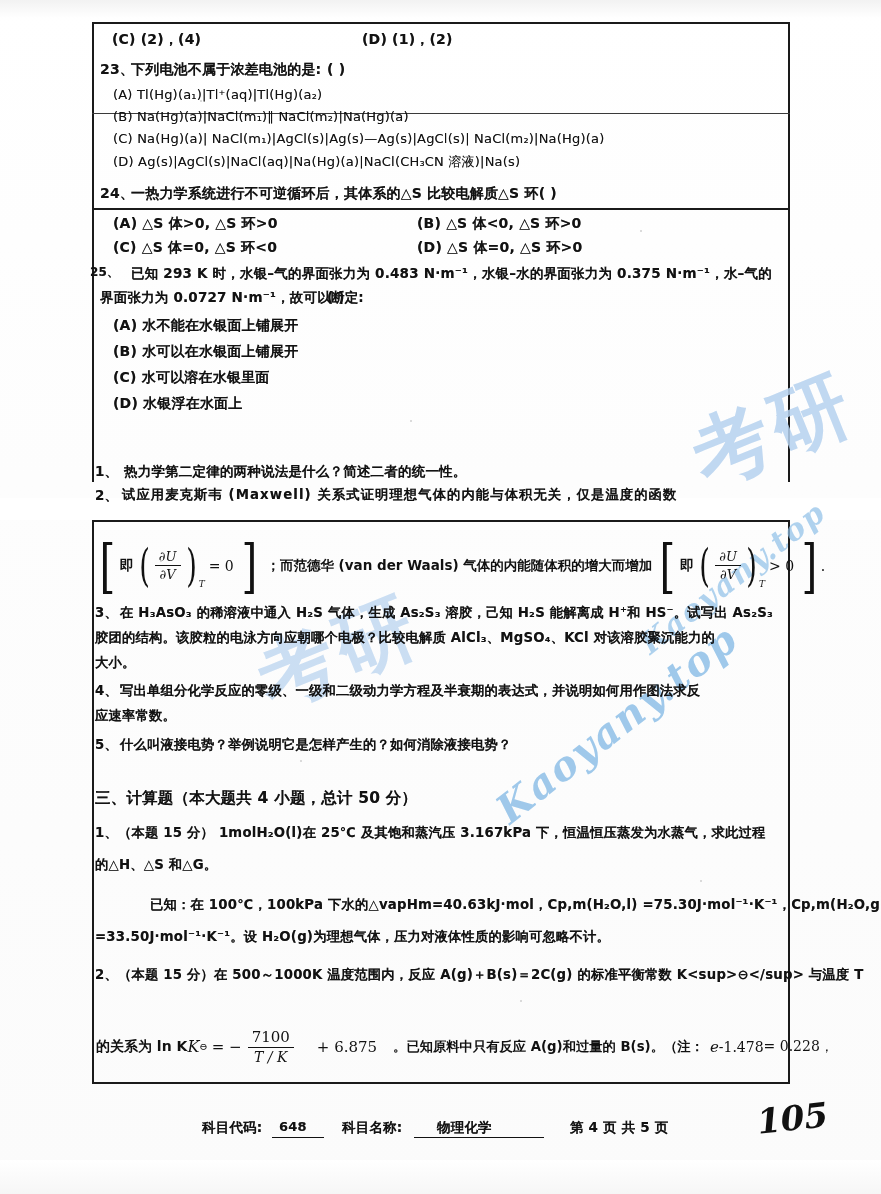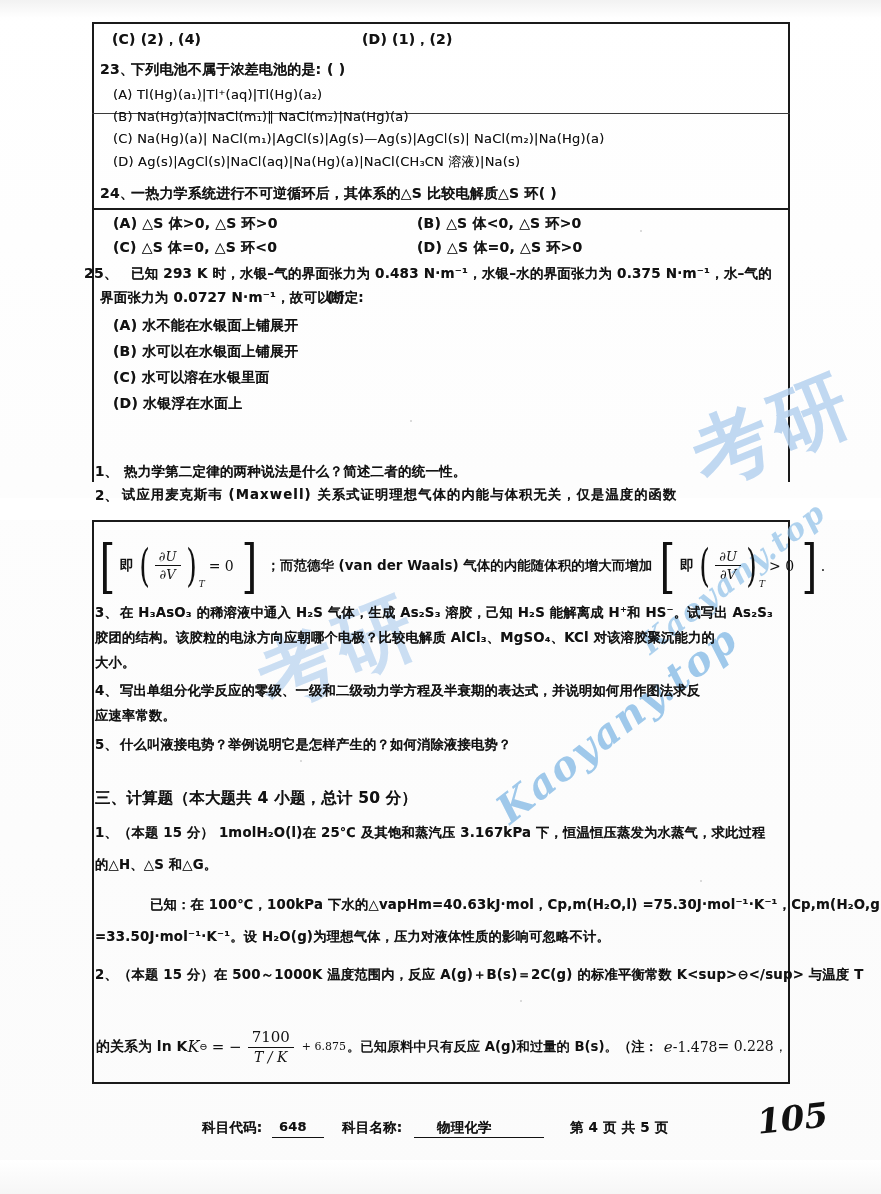--- a/index.html
+++ b/index.html
@@ -114,21 +114,21 @@
   <div class="txt" style="left:113px;top:155px;font-size:13px;">(D) Ag(s)|AgCl(s)|NaCl(aq)|Na(Hg)(a)|NaCl(CH₃CN 溶液)|Na(s)</div>
 
   <div class="txt cn" style="left:100px;top:186px;font-size:14px;">24、</div>
   <div class="txt cn" style="left:131px;top:186px;font-size:14px;">一热力学系统进行不可逆循环后，其体系的△S 比较电解质△S 环(       )</div>
 
   <div class="txt cn" style="left:113px;top:216px;font-size:14px;">(A) △S 体&gt;0, △S 环&gt;0</div>
   <div class="txt cn" style="left:417px;top:216px;font-size:14px;">(B) △S 体&lt;0, △S 环&gt;0</div>
   <div class="txt cn" style="left:113px;top:240px;font-size:14px;">(C) △S 体=0, △S 环&lt;0</div>
   <div class="txt cn" style="left:417px;top:240px;font-size:14px;">(D) △S 体=0, △S 环&gt;0</div>
 
-  <div class="txt cn" style="left:84px;top:266px;font-size:14px;text-align:right;">25、</div>
+  <div class="txt cn" style="left:90px;top:266px;font-size:12px;text-align:right;">25、</div>
   <div class="txt cn" style="left:131px;top:266px;font-size:13.5px;">已知 293 K 时，水银–气的界面张力为 0.483 N·m⁻¹，水银–水的界面张力为 0.375 N·m⁻¹，水–气的</div>
   <div class="txt cn" style="left:100px;top:290px;font-size:13.5px;">界面张力为 0.0727 N·m⁻¹，故可以断定:</div>
   <div class="txt cn" style="left:327px;top:290px;font-size:13.5px;">(       )</div>
 
   <div class="txt cn" style="left:113px;top:318px;font-size:14px;">(A)  水不能在水银面上铺展开</div>
   <div class="txt cn" style="left:113px;top:344px;font-size:14px;">(B)  水可以在水银面上铺展开</div>
   <div class="txt cn" style="left:113px;top:370px;font-size:14px;">(C)  水可以溶在水银里面</div>
   <div class="txt cn" style="left:113px;top:396px;font-size:14px;">(D)  水银浮在水面上</div>
 
 
@@ -190,22 +190,22 @@
 
   <div class="mathrow" style="left:96px;top:1028px;font-size:15px;">
     <span class="cn" style="font-size:14px;">的关系为 ln K</span>
     <span class="ital" style="font-size:16px;">K</span>
     <span class="sup" style="font-size:10px;">⊖</span>
     <span style="margin:0 4px;font-size:15px;">= −</span>
     <span class="frac">
       <span class="num" style="font-style:normal;font-size:15px;">7100</span>
       <span class="den" style="font-size:14px;">T / K</span>
     </span>
-    <span style="margin-left:6px;font-size:11px;">+ 6.875</span>
-    <span class="cn" style="font-size:13.3px;margin-left:1px;">。已知原料中只有反应 A(g)和过量的 B(s)。（注：</span>
+    <span style="margin-left:21px;font-size:15px;">+ 6.875</span>
+    <span class="cn" style="font-size:13.3px;margin-left:16px;">。已知原料中只有反应 A(g)和过量的 B(s)。（注：</span>
     <span class="ital" style="font-size:15px;margin-left:6px;">e</span>
     <span class="sup" style="font-size:14px;">-1.478</span>
     <span style="font-size:14px;">= 0.228，</span>
   </div>
 
   <div class="txt cn" style="left:202px;top:1120px;font-size:13.5px;">科目代码:</div>
   <div class="txt cn" style="left:279px;top:1120px;font-size:13px;">648</div>
   <div class="uline" style="left:272px;top:1137px;width:52px;"></div>
 
   <div class="txt cn" style="left:342px;top:1120px;font-size:13.5px;">科目名称:</div>

